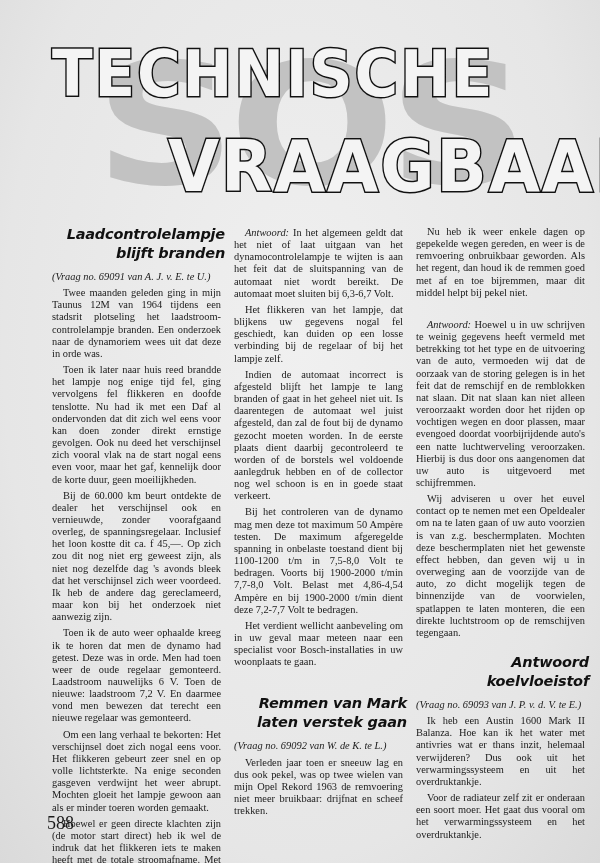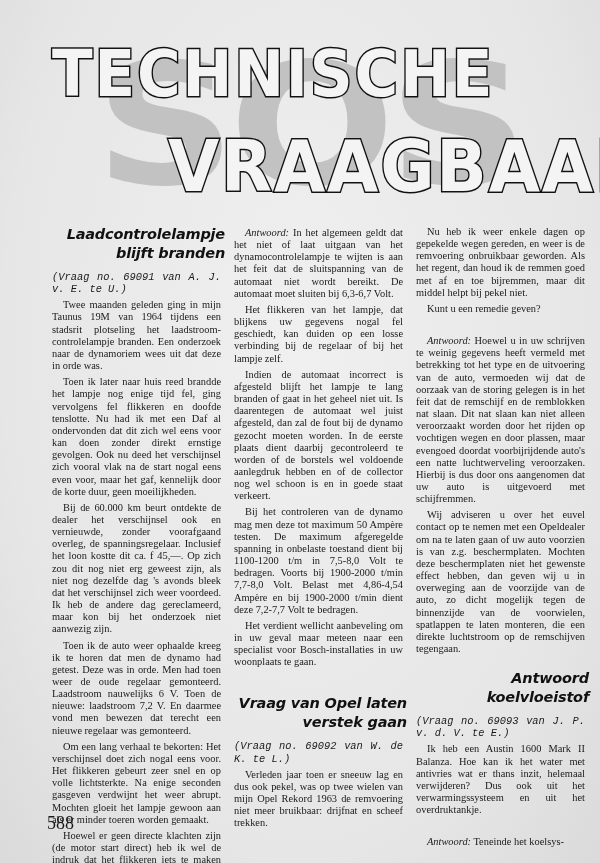--- a/index.html
+++ b/index.html
@@ -46,21 +46,21 @@
   .col-3 { left: 412px; }
   .col p { margin: 4px; text-indent: 11px; }
   .col .gap { height: 12px; }
   h2.article-title {
     margin: 0 0 8px 0; text-indent: 0;
     font-family: "DejaVu Sans", sans-serif; font-style: italic; font-weight: bold;
     font-size: 14.5px; line-height: 19px; color: #111; text-align: right;
     letter-spacing: -0.2px;
   }
   .question-ref {
-    font-style: italic; text-indent: 0 !important; margin-bottom: 2px !important; font-family: Liberation Mono, monospace;
+    font-style: italic; text-indent: 0 !important; margin-bottom: 2px !important;
   }
   .answer-label { font-style: italic; }
   .page-number {
     position: absolute; left: 47px; top: 813px;
     font-size: 18px; color: #1a1a1a;
   }
 </style>
 </head>
 <body>
 
@@ -68,49 +68,49 @@
 
   <div class="header">
     <div class="sos-watermark">SOS</div>
     <div class="title-line title-line-1">TECHNISCHE</div>
     <div class="title-line title-line-2">VRAAGBAAK</div>
   </div>
 
   <div class="col col-1">
     <h2 class="article-title">Laadcontrolelampje blijft branden</h2>
     <p class="question-ref">(Vraag no. 69091 van A. J. v. E. te U.)</p>
-    <p>Twee maanden geleden ging in mijn Taunus 19M van 1964 tijdens een stadsrit plotseling het laadstroom-controlelampje branden. Een onderzoek naar de dynamoriem wees uit dat deze in orde was.</p>
+    <p>Twee maanden geleden ging in mijn Taunus 12M van 1964 tijdens een stadsrit plotseling het laadstroom-controlelampje branden. Een onderzoek naar de dynamoriem wees uit dat deze in orde was.</p>
     <p>Toen ik later naar huis reed brandde het lampje nog enige tijd fel, ging vervolgens fel flikkeren en doofde tenslotte. Nu had ik met een Daf al ondervonden dat dit zich wel eens voor kan doen zonder direkt ernstige gevolgen. Ook nu deed het verschijnsel zich vooral vlak na de start nogal eens even voor, maar het gaf, kennelijk door de korte duur, geen moeilijkheden.</p>
     <p>Bij de 60.000 km beurt ontdekte de dealer het verschijnsel ook en vernieuwde, zonder voorafgaand overleg, de spanningsregelaar. Inclusief het loon kostte dit ca. f 45,—. Op zich zou dit nog niet erg geweest zijn, als niet nog dezelfde dag 's avonds bleek dat het verschijnsel zich weer voordeed. Ik heb de andere dag gereclameerd, maar kon bij het onderzoek niet aanwezig zijn.</p>
     <p>Toen ik de auto weer ophaalde kreeg ik te horen dat men de dynamo had getest. Deze was in orde. Men had toen weer de oude regelaar gemonteerd. Laadstroom nauwelijks 6 V. Toen de nieuwe: laadstroom 7,2 V. En daarmee vond men bewezen dat terecht een nieuwe regelaar was gemonteerd.</p>
     <p>Om een lang verhaal te bekorten: Het verschijnsel doet zich nogal eens voor. Het flikkeren gebeurt zeer snel en op volle lichtsterkte. Na enige seconden gasgeven verdwijnt het weer abrupt. Mochten gloeit het lampje gewoon aan als er minder toeren worden gemaakt.</p>
     <p>Hoewel er geen directe klachten zijn (de motor start direct) heb ik wel de indruk dat het flikkeren iets te maken heeft met de totale stroomafname. Met groot licht aan en de ruitewissers in gebruik doet het verschijnsel zich eerder voor. Bij geringe snelheid, bijvoorbeeld in stadsverkeer, is het licht dan ook zwakker en werken de wissers langzamer. De knipperlichten werken dan te langzaam of helemaal niet. Met het oog op de winter is dit natuurlijk niet zo goed.</p>
   </div>
 
   <div class="col col-2" style="top:223px;">
     <div class="gap" style="height:0"></div>
     <p><span class="answer-label">Antwoord:</span> <span>In het algemeen geldt dat het niet of laat uitgaan van het dynamocontrolelampje te wijten is aan het feit dat de sluitspanning van de automaat niet wordt bereikt. De automaat moet sluiten bij 6,3-6,7 Volt.</span></p>
     <p>Het flikkeren van het lampje, dat blijkens uw gegevens nogal fel geschiedt, kan duiden op een losse verbinding bij de regelaar of bij het lampje zelf.</p>
     <p>Indien de automaat incorrect is afgesteld blijft het lampje te lang branden of gaat in het geheel niet uit. Is daarentegen de automaat wel juist afgesteld, dan zal de fout bij de dynamo gezocht moeten worden. In de eerste plaats dient daarbij gecontroleerd te worden of de borstels wel voldoende aanlegdruk hebben en of de collector nog wel schoon is en in goede staat verkeert.</p>
     <p>Bij het controleren van de dynamo mag men deze tot maximum 50 Ampère testen. De maximum afgeregelde spanning in onbelaste toestand dient bij 1100-1200 t/m in 7,5-8,0 Volt te bedragen. Voorts bij 1900-2000 t/min 7,7-8,0 Volt. Belast met 4,86-4,54 Ampère en bij 1900-2000 t/min dient deze 7,2-7,7 Volt te bedragen.</p>
     <p>Het verdient wellicht aanbeveling om in uw geval maar meteen naar een specialist voor Bosch-installaties in uw woonplaats te gaan.</p>
     <div class="gap" style="height:22px"></div>
-    <h2 class="article-title">Vraag van Opel laten verstek gaan</h2>
+    <h2 class="article-title">Remmen van Mark laten verstek gaan</h2>
     <p class="question-ref">(Vraag no. 69092 van W. de K. te L.)</p>
     <p>Verleden jaar toen er sneeuw lag en dus ook pekel, was op twee wielen van mijn Opel Rekord 1963 de remvoering niet meer bruikbaar: drijfnat en scheef trekken.</p>
   </div>
 
   <div class="col col-3">
     <p>Nu heb ik weer enkele dagen op gepekelde wegen gereden, en weer is de remvoering onbruikbaar geworden. Als het regent, dan houd ik de remmen goed met af en toe bijremmen, maar dit middel helpt bij pekel niet.</p>
-    <p>Kunt u een remedie geven?</p>
     <div class="gap"></div>
     <p><span class="answer-label">Antwoord:</span> <span>Hoewel u in uw schrijven te weinig gegevens heeft vermeld met betrekking tot het type en de uitvoering van de auto, vermoeden wij dat de oorzaak van de storing gelegen is in het feit dat de remschijf en de remblokken nat slaan. Dit nat slaan kan niet alleen veroorzaakt worden door het rijden op vochtigen wegen en door plassen, maar evengoed doordat voorbijrijdende auto's een natte luchtwerveling veroorzaken. Hierbij is dus door ons aangenomen dat uw auto is uitgevoerd met schijfremmen.</span></p>
     <p>Wij adviseren u over het euvel contact op te nemen met een Opeldealer om na te laten gaan of uw auto voorzien is van z.g. beschermplaten. Mochten deze beschermplaten niet het gewenste effect hebben, dan geven wij u in overweging aan de voorzijde van de auto, zo dicht mogelijk tegen de binnenzijde van de voorwielen, spatlappen te laten monteren, die een direkte luchtstroom op de remschijven tegengaan.</p>
     <div class="gap" style="height:10px"></div>
     <h2 class="article-title">Antwoord koelvloeistof</h2>
     <p class="question-ref">(Vraag no. 69093 van J. P. v. d. V. te E.)</p>
     <p>Ik heb een Austin 1600 Mark II Balanza. Hoe kan ik het water met antivries wat er thans inzit, helemaal verwijderen? Dus ook uit het verwarmingssysteem en uit het overdruktankje.</p>
+    <p>Voor de radiateur zelf zit er onderaan een soort moer. Het gaat dus vooral om het verwarmingssysteem en het overdruktankje.</p>
     <div class="gap"></div>
     <p><span class="answer-label">Antwoord:</span> <span>Teneinde het koelsys-</span></p>
   </div>
 
   <div class="page-number">588</div>
 </div>
 
 </body></html>

